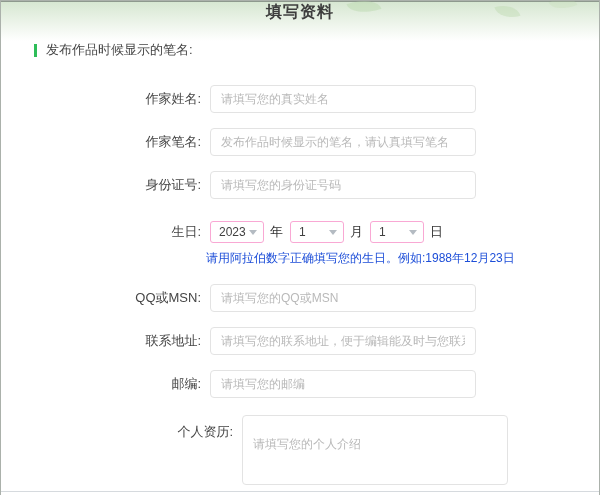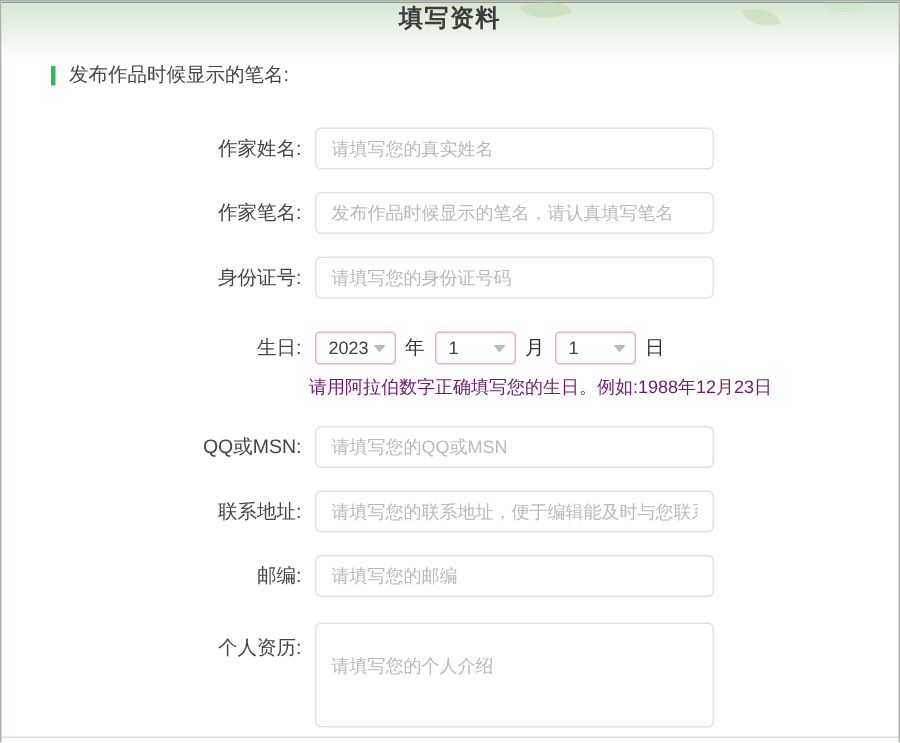--- a/index.html
+++ b/index.html
@@ -43,25 +43,25 @@
 
   .row-birthday { height:22px; margin-bottom:8px;margin-top:22px; }
   .select-box { width:54px; height:22px; border:1px solid #f9a8d4; border-radius:3px;
                 display:flex; align-items:center; justify-content:space-between;
                 padding:0 6px 0 8px; background:#fff; flex:none; }
   .select-value { font-size:12px; color:#404040; }
   .select-caret { width:0; height:0; border-left:4px solid transparent;
                   border-right:4px solid transparent; border-top:5px solid #b4bbc2; }
   .date-unit { font-size:13px; color:#333; margin:0 7px 0 6px; }
 
-  .hint { margin:0 0 19px 205px; font-size:12px; color:#701a75; line-height:14px; }
+  .hint { margin:0 0 19px 205px; font-size:12px; color:#1d4ed8; line-height:14px; }
 
   .row-postal { margin-bottom:17px; }
   .row-resume { align-items:flex-start; }
-  .row-resume .row-label { padding-top:8px; }
+  .row-resume .row-label { padding-top:8px;margin-left:32px; }
   .resume-textarea { width:266px; height:70px; border:1px solid #e3e3e3; border-radius:4px;
                      padding:20px 10px 0; font-size:12px; color:#333; resize:none;
                      outline:none; background:#fff; font-family:inherit; }
 
   .bottom-line { position:absolute; left:0; top:490px; width:100%; height:0;
                  border-top:1px solid #d6dade; z-index:2; pointer-events:none; }
 </style>
 </head>
 <body>
 

